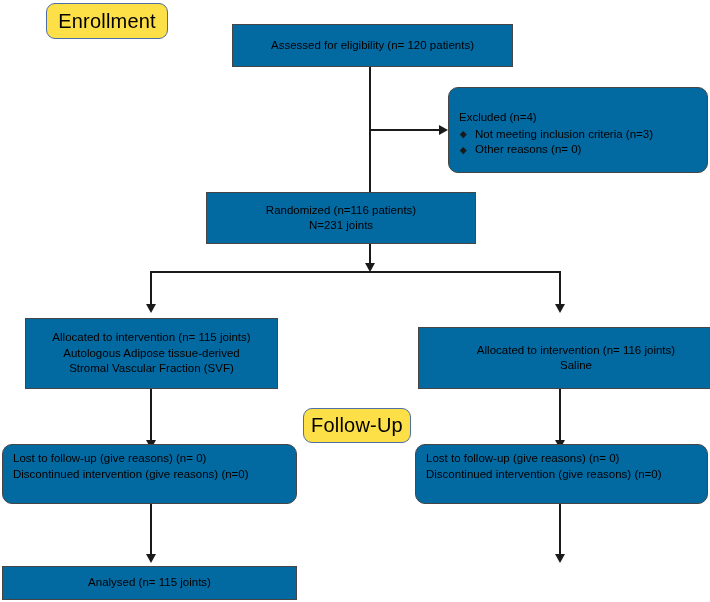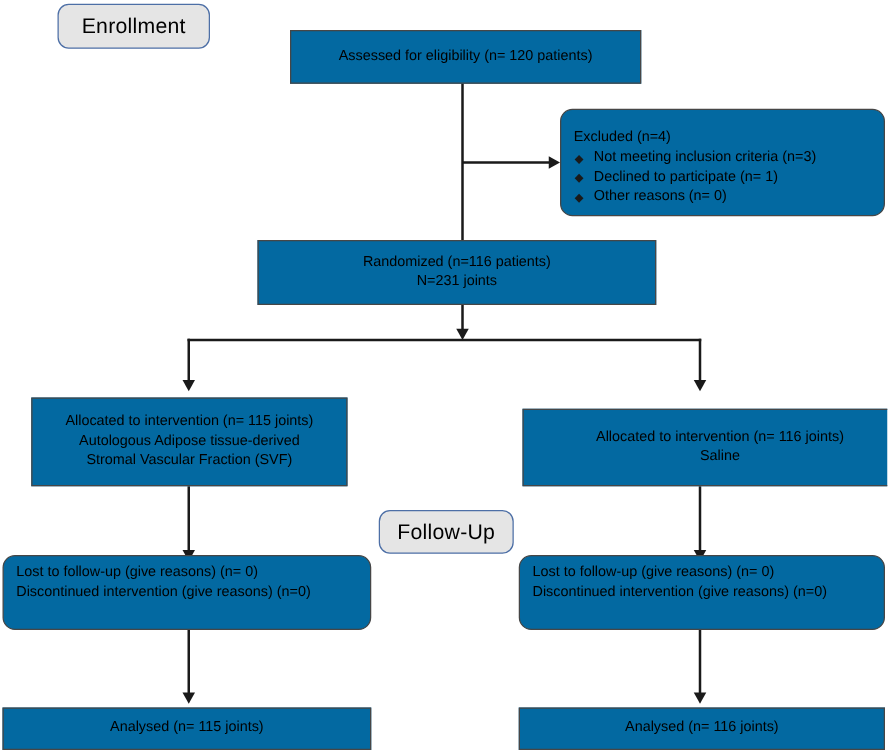--- a/index.html
+++ b/index.html
@@ -32,28 +32,28 @@
     line-height: 15.5px;
   }
   .box.center { align-items: center; text-align: center; }
   .box.left   { align-items: flex-start; text-align: left; padding-left: 10px; border-radius: 10px; }
   .box .ln { display: block; white-space: nowrap; }
 
   
   .pill {
     position: absolute;
     box-sizing: border-box;
-    background: #e5e5e5;
+    background: #fde047;
     border: 1.4px solid #4d6fa6;
     border-radius: 9px;
     display: flex;
     align-items: center;
     justify-content: center;
     color: #000000;
-    font-size: 17px;
+    font-size: 20px;
     letter-spacing: .2px;
     z-index: 5;
   }
 
   
   .vline, .hline {
     position: absolute;
     background: #1a1a1a;
   }
   .vline { width: 1.6px; }
@@ -140,29 +140,25 @@
   </div>
 
   <div class="box left" style="left:448px; top:87px; width:260px; height:86px; padding-top:8px;">
     <span class="excl-title">Excluded (n=4)</span>
     <span class="excl-item">
       <i class="dia"></i>
       <span>Not meeting inclusion criteria (n=3)</span>
     </span>
     <span class="excl-item">
       <i class="dia"></i>
-      <span>Declined to participate (n= 1)</span>
-    </span>
-    <span class="excl-item">
-      <i class="dia"></i>
       <span>Other reasons (n= 0)</span>
     </span>
   </div>
 
-  <div class="box center" style="left:206px; top:192px; width:319px; height:52px;">
+  <div class="box center" style="left:206px; top:192px; width:270px; height:52px;">
     <span class="ln">Randomized (n=116 patients)</span>
     <span class="ln">N=231 joints</span>
   </div>
 
   <div class="box center" style="left:25px; top:318px; width:253px; height:71px;">
     <span class="ln">Allocated to intervention (n= 115 joints)</span>
     <span class="ln">Autologous Adipose tissue-derived</span>
     <span class="ln">Stromal Vascular Fraction (SVF)</span>
   </div>
 
@@ -178,17 +174,14 @@
 
   <div class="box left" style="left:415px; top:444px; width:293px; height:60px; padding-top:6px; justify-content:flex-start;">
     <span class="ln">Lost to follow-up (give reasons) (n= 0)</span>
     <span class="ln">Discontinued intervention (give reasons) (n=0)</span>
   </div>
 
   <div class="box center" style="left:2px; top:566px; width:295px; height:34px;">
     <span class="ln">Analysed (n= 115 joints)</span>
   </div>
 
-  <div class="box center" style="left:415px; top:566px; width:293px; height:34px;">
-    <span class="ln">Analysed (n= 116 joints)</span>
-  </div>
 
 </div>
 
 </body></html>

